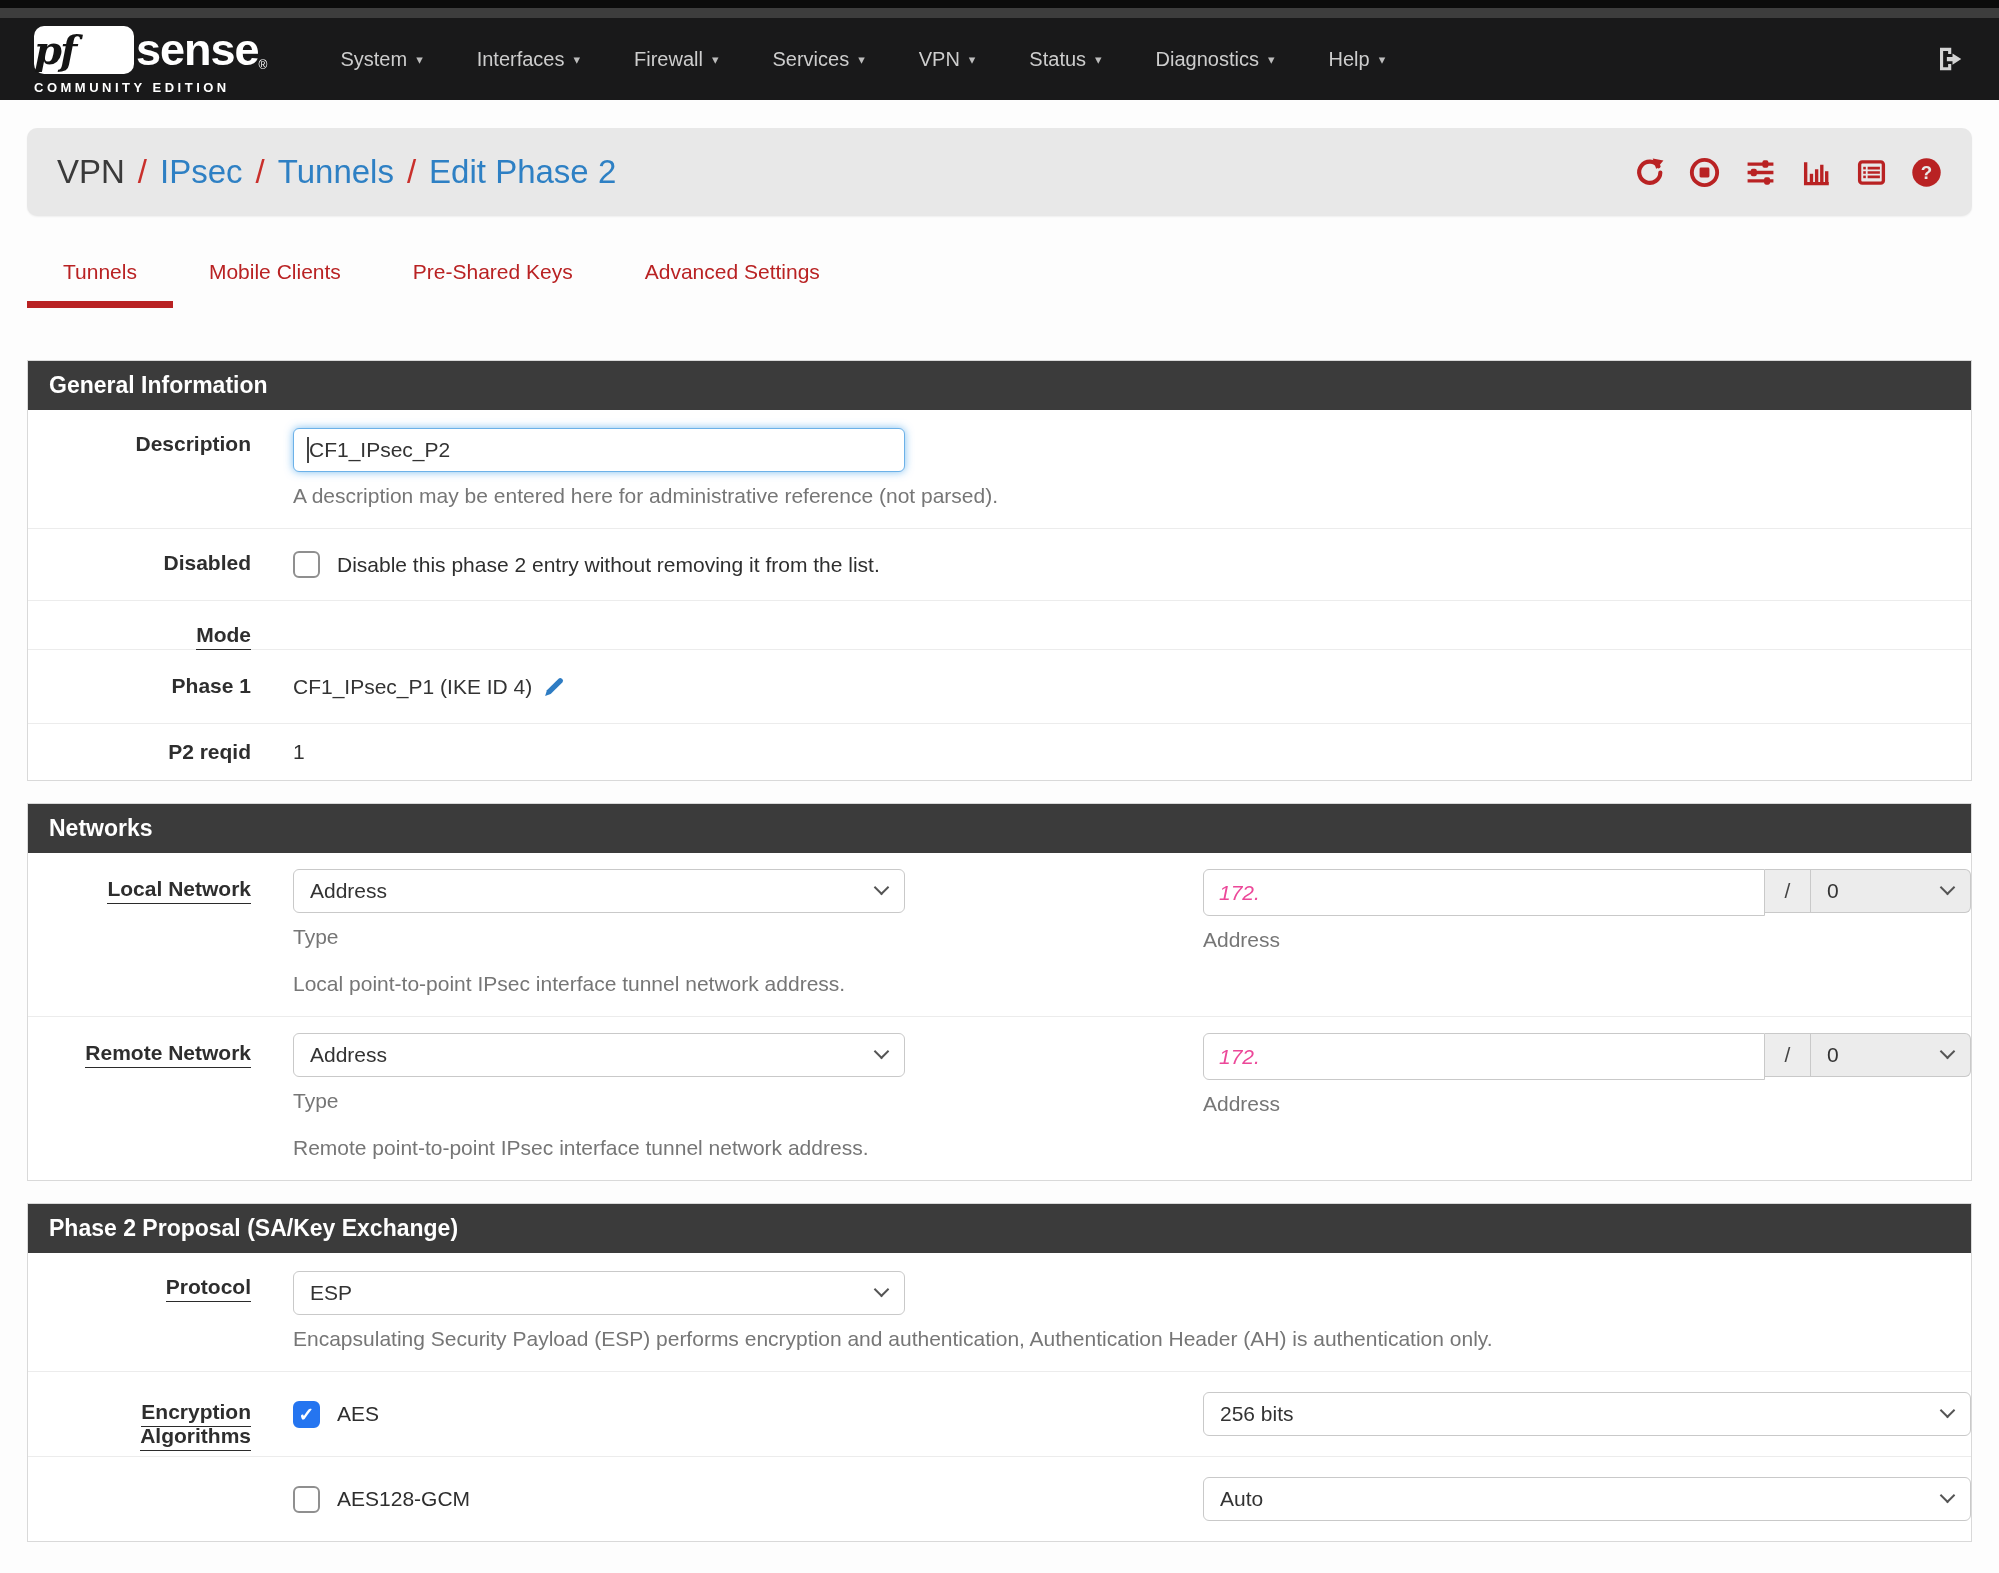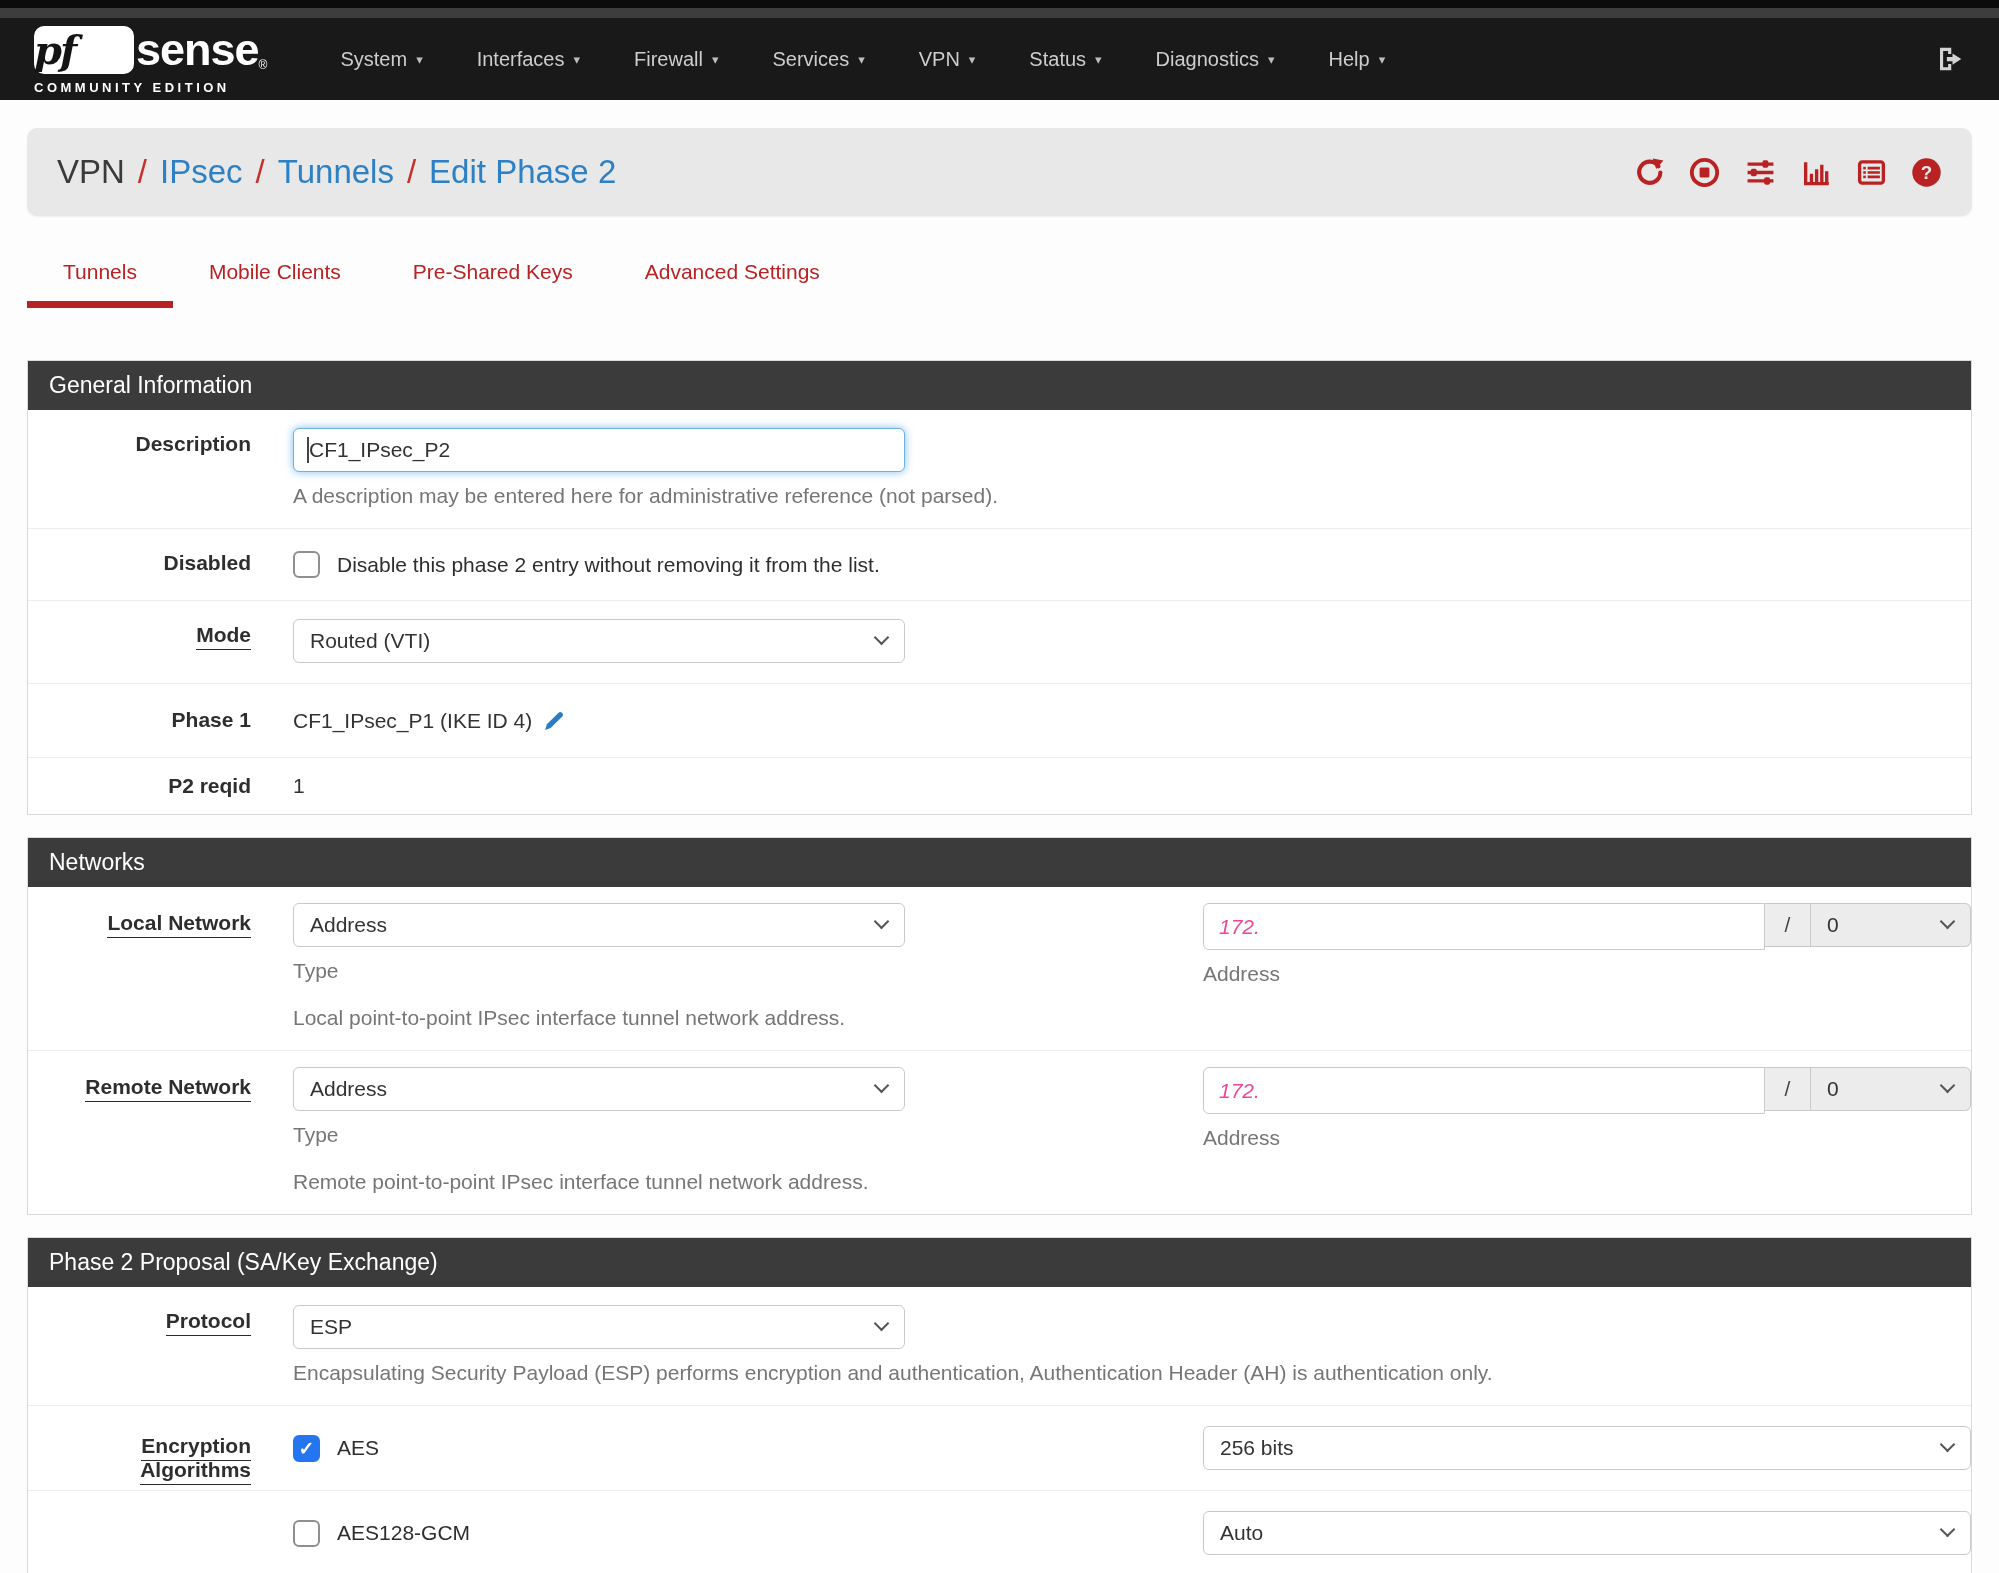--- a/index.html
+++ b/index.html
@@ -40,21 +40,21 @@
 
   
   .tabs { margin:44px 27px 0; display:flex; }
   .tab { font-size:21px; color:#b92223; text-decoration:none; padding:0 36px 17px;
     cursor:pointer; border-bottom:7px solid transparent; }
   .tab.active { border-bottom-color:#b92223; }
 
   
   .panel { margin:52px 27px 0; border:1px solid #d9d9d9; background:#fff; }
   .panel + .panel { margin-top:22px; }
-  .panel-heading { background:#3b3b3b; color:#fff; font-weight:normal; font-size:23px;
+  .panel-heading { background:#3b3b3b; color:#fff; font-weight:bold; font-size:23px;
     padding:11px 21px; }
   .form-row { display:flex; align-items:flex-start; border-bottom:1px solid #ececec; }
   .form-row:last-child { border-bottom:none; }
   .col-label { flex:0 0 265px; padding:0 42px 0 0; text-align:right; font-weight:bold;
     font-size:21px; color:#2e2e2e; }
   .col-label .u { border-bottom:1px solid #2b2b2b; padding-bottom:3px; cursor:help; }
   .col-content { flex:1; padding-right:0; }
 
   .pad-ctl .col-label { padding-top:20px; line-height:28px; }
 
@@ -245,26 +245,20 @@
     <div class="col-content">
       <div class="checkline">
         <span class="cbox"></span>
         <span>Disable this phase 2 entry without removing it from the list.</span>
       </div>
     </div>
   </div>
 
   <div class="form-row row-mode pad-ctl">
     <div class="col-label"><span class="u">Mode</span></div>
-    <div class="col-content">
-      <div class="sel sel-main">
-        <span>Routed (VTI)</span>
-        <span class="chev"></span>
-      </div>
-    </div>
   </div>
 
   <div class="form-row row-phase1">
     <div class="col-label">Phase 1</div>
     <div class="col-content">
       <div class="static-val">
         <span>CF1_IPsec_P1 (IKE ID 4)</span>
         <svg width="25" height="25" viewBox="0 0 24 24">
           <path d="M3 21l1.7-5.3L15.9 4.5a2.3 2.3 0 0 1 3.2 0l.4.4a2.3 2.3 0 0 1 0 3.2L8.3 19.3z" fill="#2e7cc3"></path>
         </svg>

